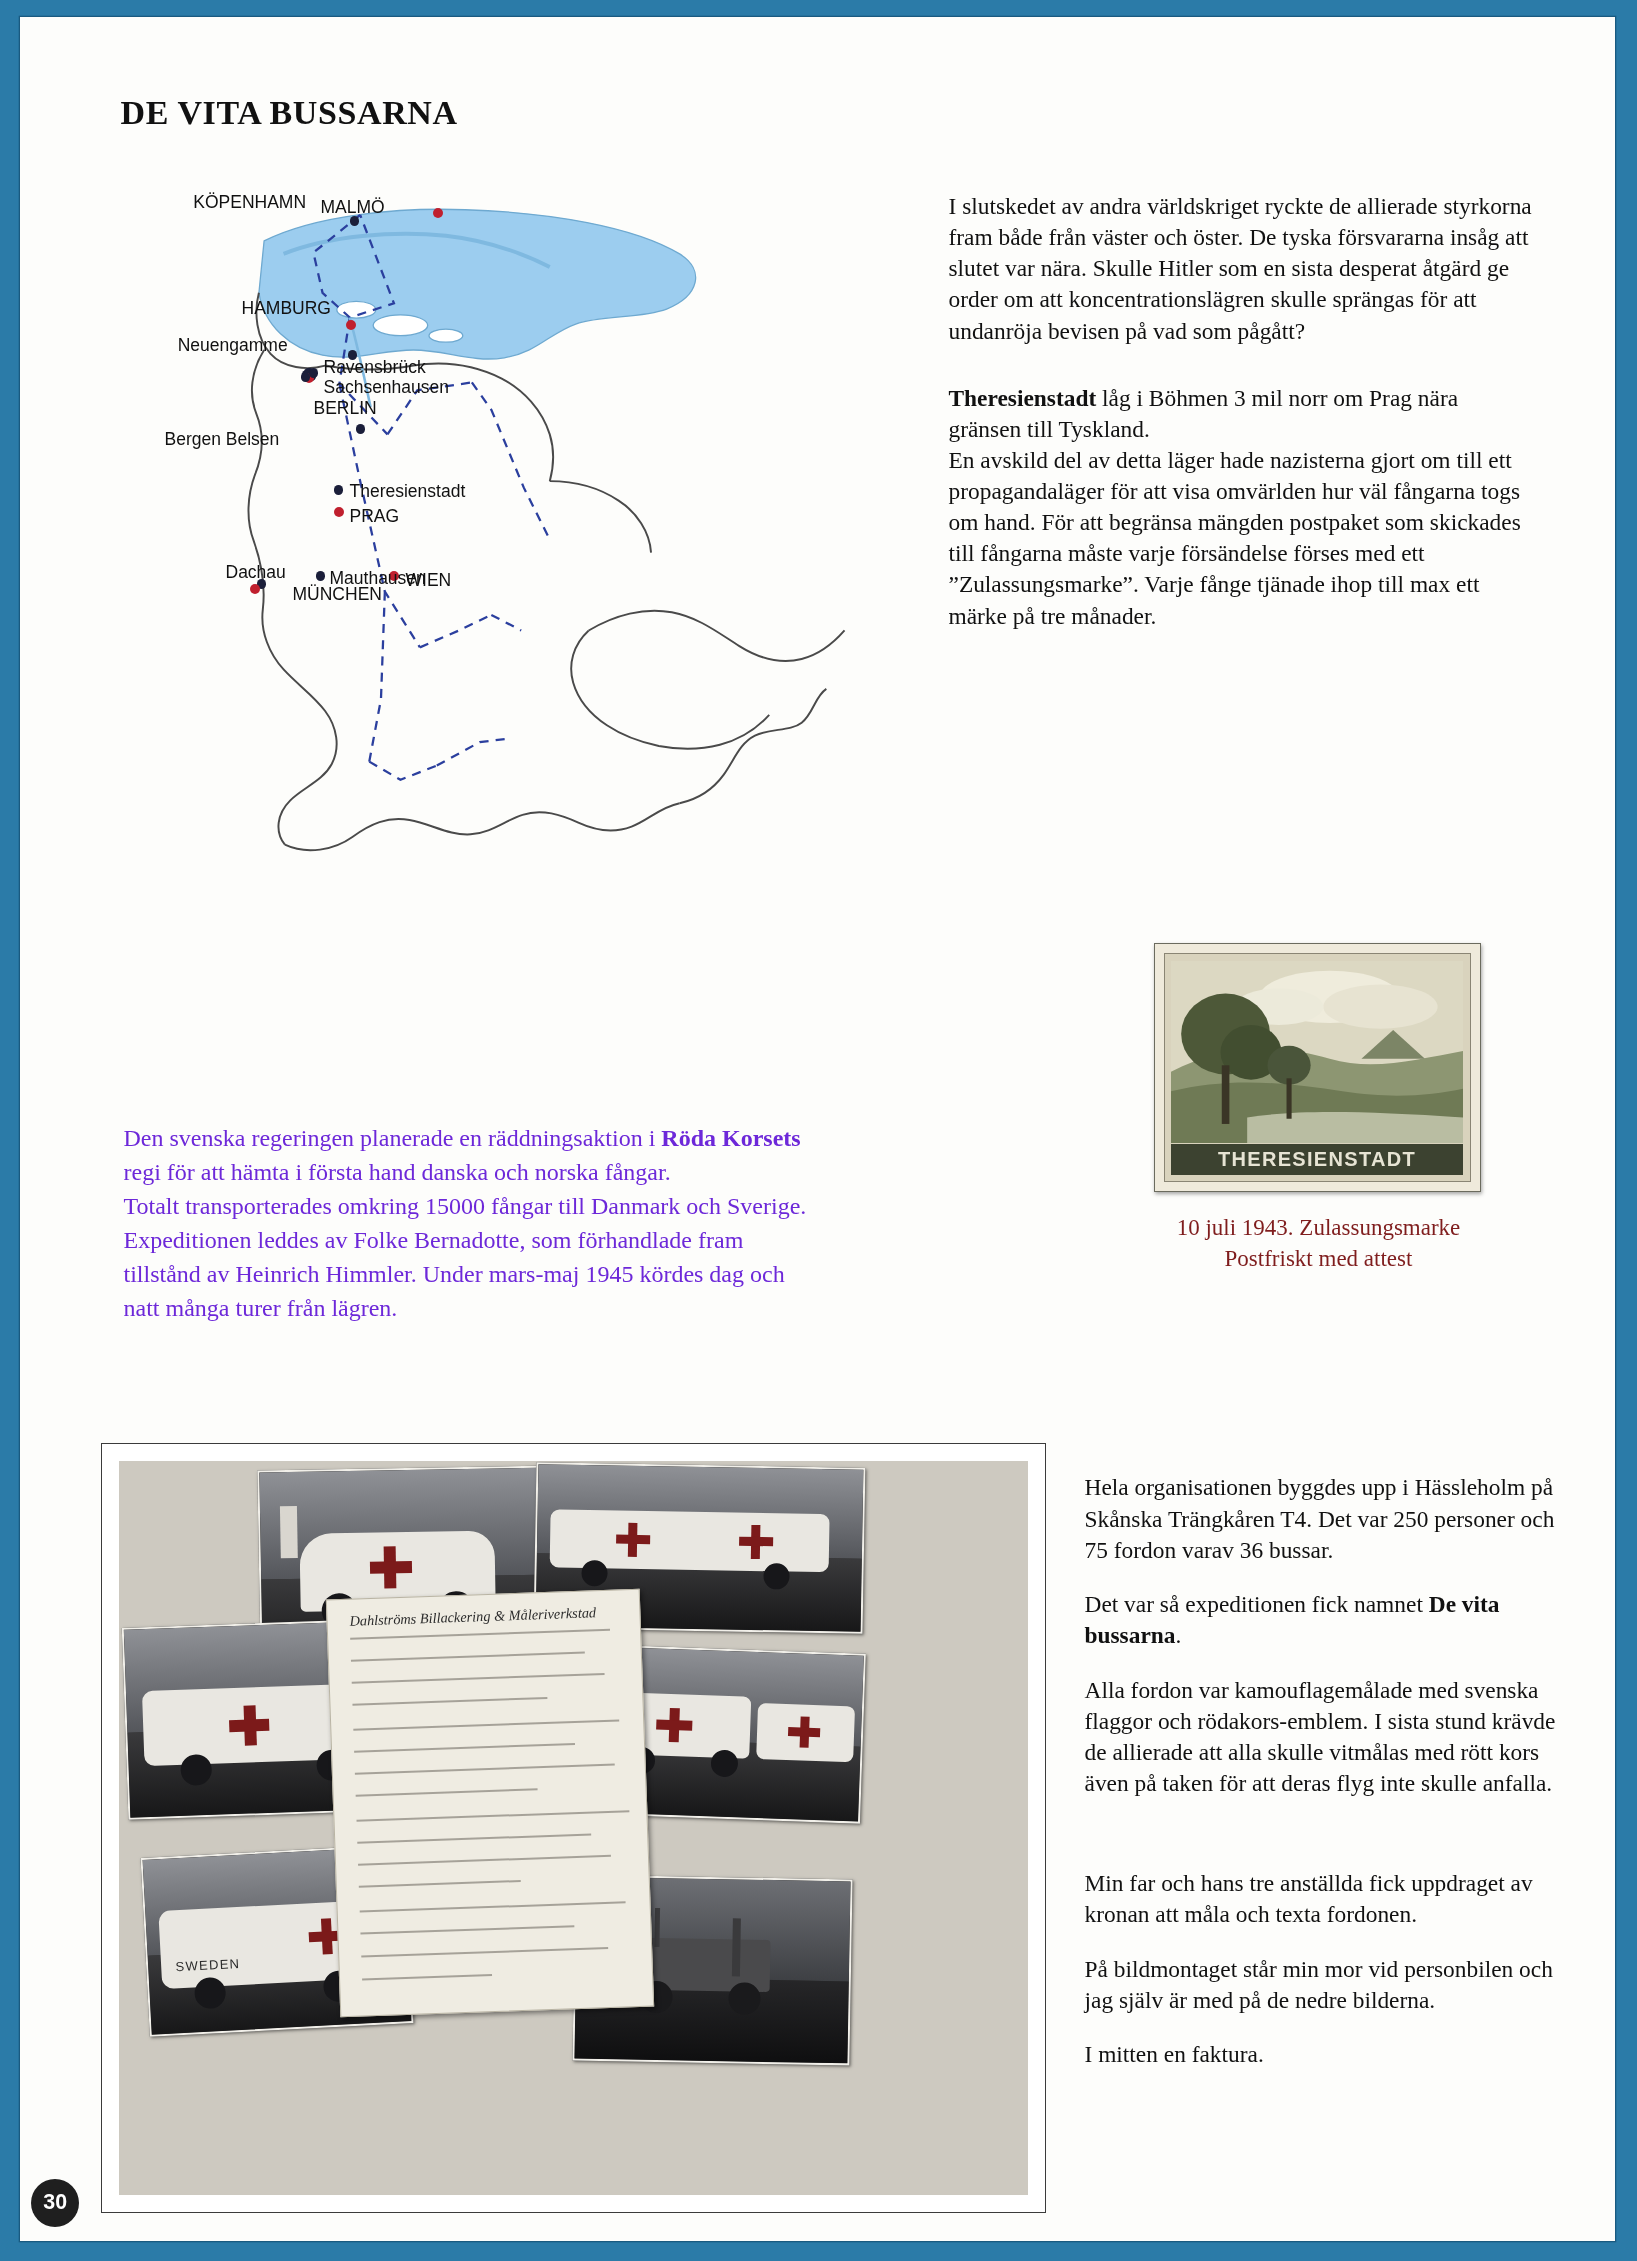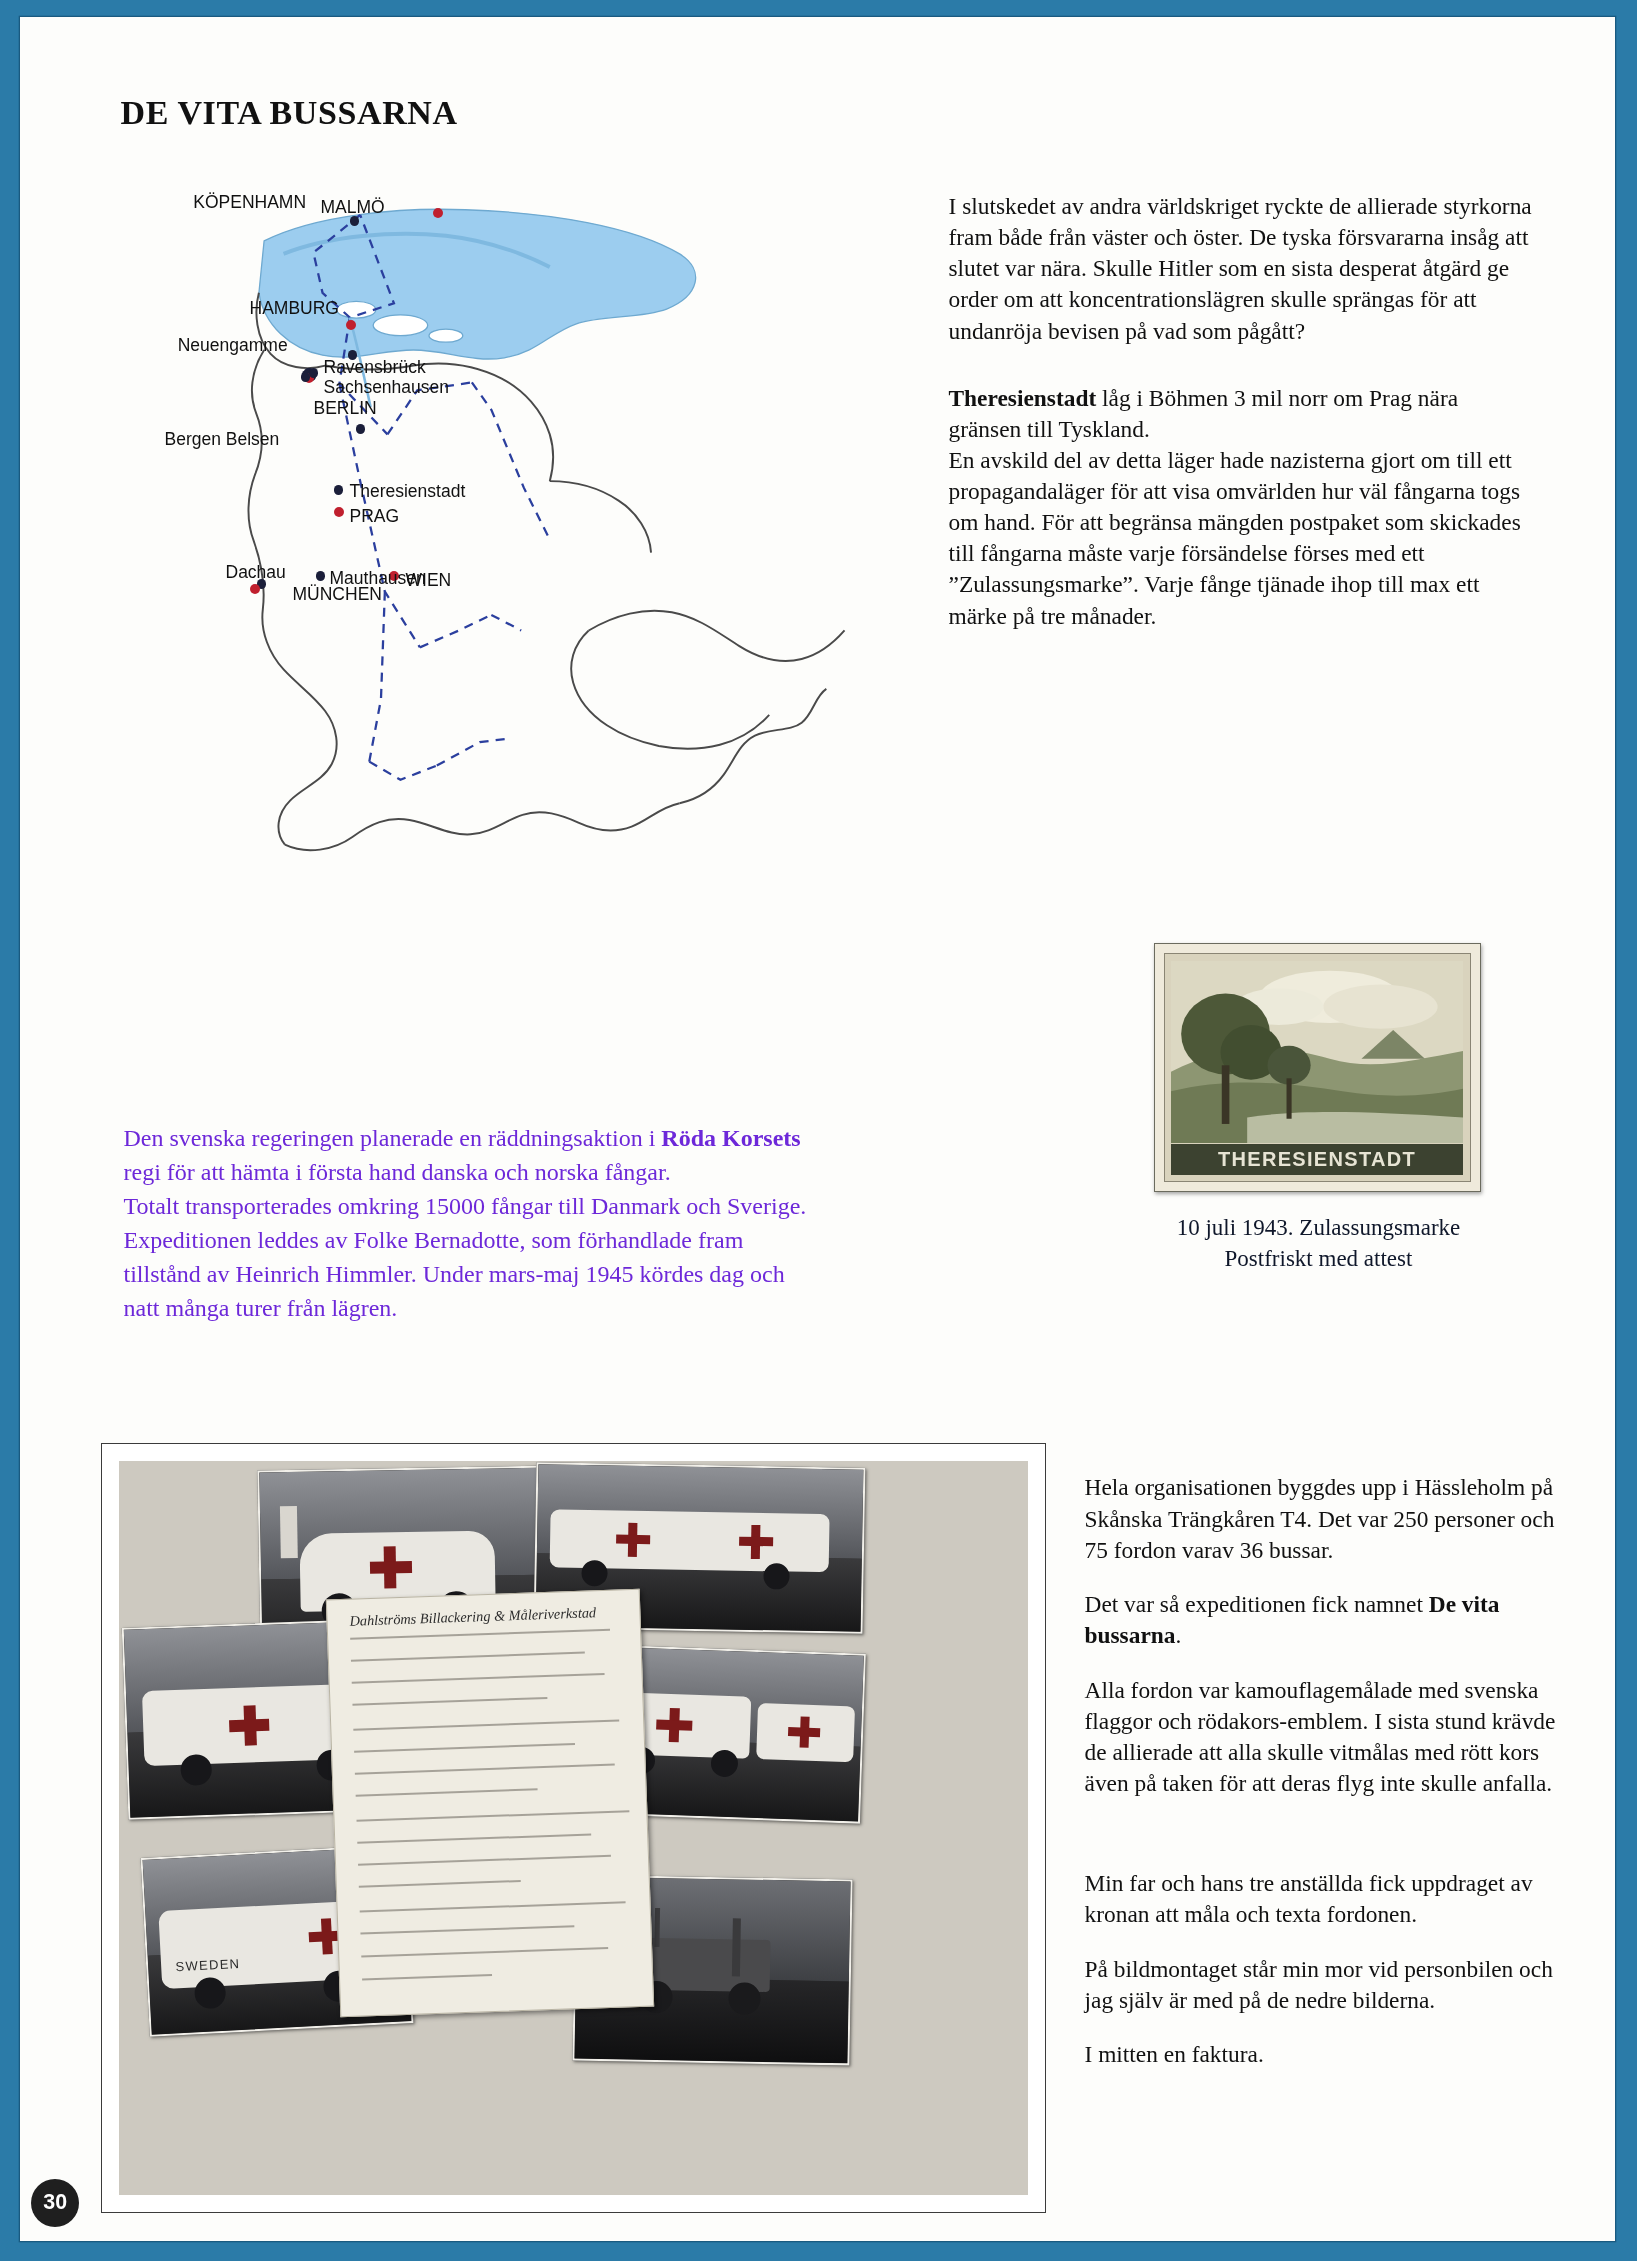--- a/index.html
+++ b/index.html
@@ -64,21 +64,21 @@
   }
   .stamp-caption-band{
     position:absolute;left:6.5px;right:6.5px;bottom:6.5px;height:31px;
     background:#3c4230;color:#e7e4d4;
     font-family:"Liberation Sans", sans-serif;
     font-size:20px;letter-spacing:1.3px;font-weight:bold;
     display:flex;align-items:center;justify-content:center;
   }
   .stamp-caption{
     position:absolute;left:1078px;top:1195px;width:442px;
-    text-align:center;font-size:23px;line-height:1.35;color:#0f172a;
+    text-align:center;font-size:23px;line-height:1.35;color:#7f1d1d;
   }
 
   
   .mid-text{
     position:absolute;left:104px;top:1104px;width:948px;
     font-size:24px;line-height:1.42;color:#6d28d9;
   }
   .mid-text b{font-weight:bold;}
 
   
@@ -205,21 +205,21 @@
     <div class="dot dark" style="left:115px;top:196px;"></div>
     <div class="dot dark" style="left:148px;top:309px;"></div>
     <div class="dot red" style="left:148px;top:331px;"></div>
     <div class="dot dark" style="left:71px;top:403px;"></div>
     <div class="dot red" style="left:64px;top:408px;"></div>
     <div class="dot dark" style="left:130px;top:395px;"></div>
     <div class="dot red" style="left:203px;top:395px;"></div>
 
     <div class="map-label" style="left:7.8px;top:15.6px;">KÖPENHAMN</div>
     <div class="map-label" style="left:135px;top:21px;">MALMÖ</div>
-    <div class="map-label" style="left:64px;top:122px;">HAMBURG</div>
+    <div class="map-label" style="left:56px;top:122px;">HAMBURG</div>
     <div class="map-label" style="left:-7.8px;top:159px;">Neuengamme</div>
     <div class="map-label" style="left:138px;top:181px;">Ravensbrück</div>
     <div class="map-label" style="left:138px;top:201px;">Sachsenhausen</div>
     <div class="map-label" style="left:128px;top:222px;">BERLIN</div>
     <div class="map-label" style="left:-21px;top:253px;text-align:center;">Bergen Belsen</div>
     <div class="map-label" style="left:164px;top:305px;">Theresienstadt</div>
     <div class="map-label" style="left:164px;top:330px;">PRAG</div>
     <div class="map-label" style="left:40px;top:386px;">Dachau</div>
     <div class="map-label" style="left:144px;top:392px;">Mauthausen</div>
     <div class="map-label" style="left:78px;top:408px;padding-left:29px;">MÜNCHEN</div>

